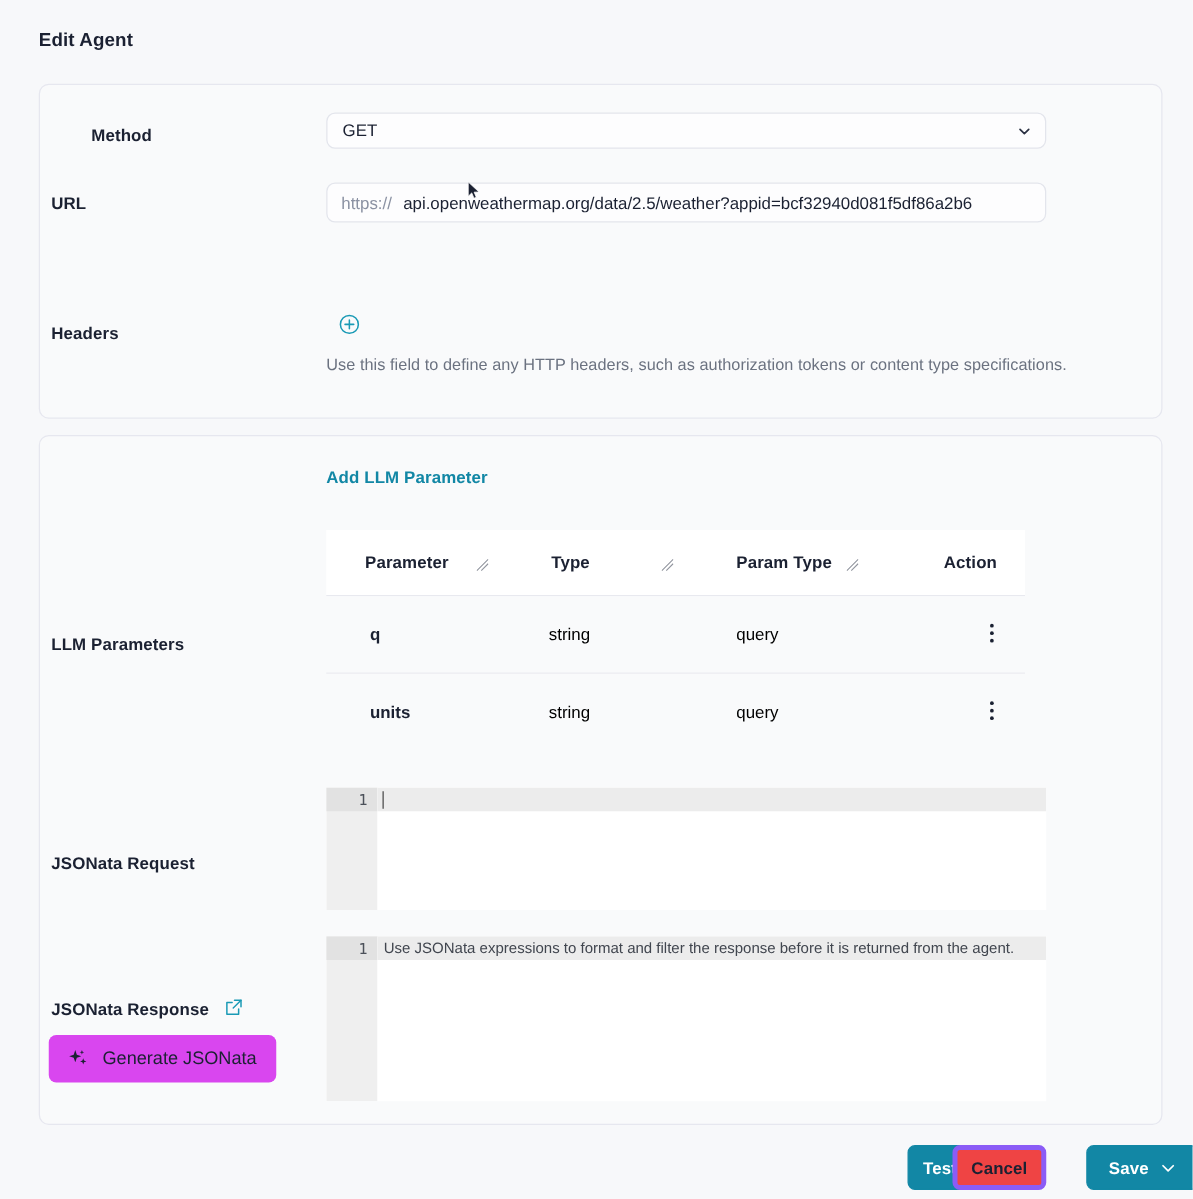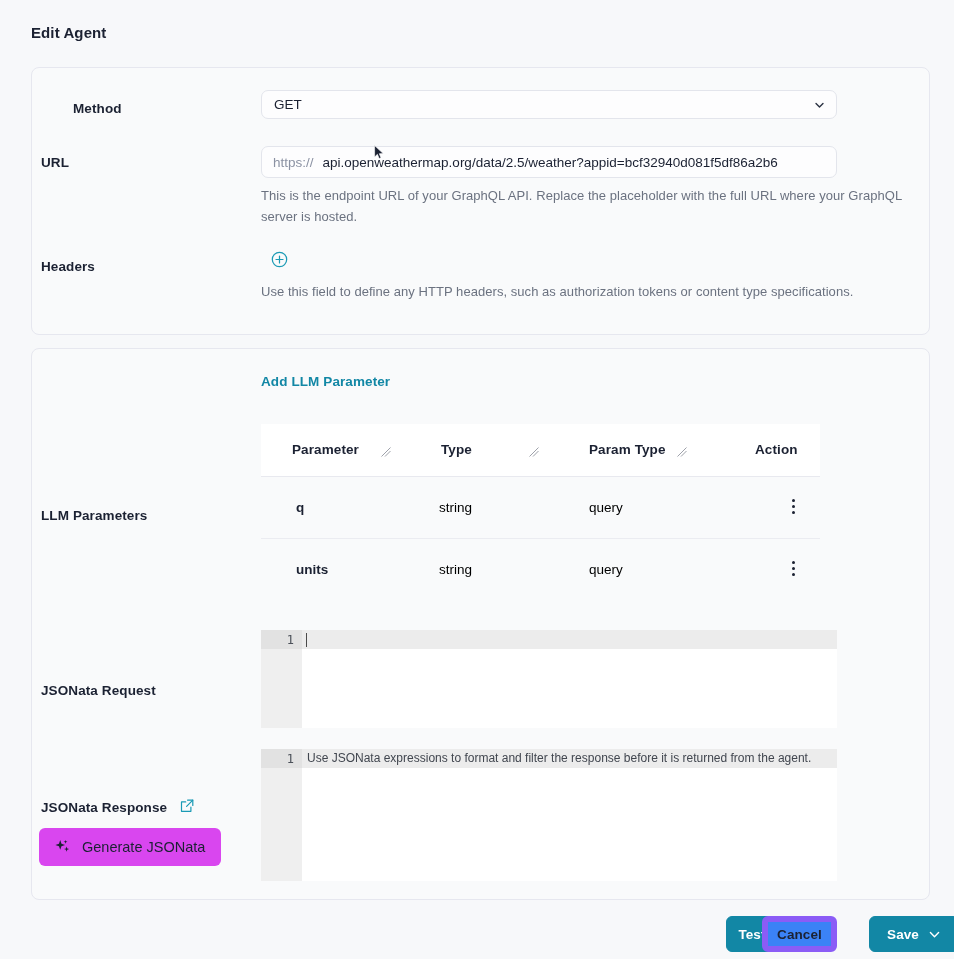--- a/index.html
+++ b/index.html
@@ -285,23 +285,23 @@
     font-family: "Liberation Sans", sans-serif;
     letter-spacing: .1px;
   }
   .btn-primary {
     background: #1287a5;
     color: #ffffff;
     border: 1px solid #1287a5;
     margin-left: 24px;
   }
   .btn-secondary {
-    background: #3b82f6;
-    color: #1b2132;
-    border: 6px solid #8b5cf6;
+    background: #ef4444;
+    color: #1b2132;
+    border: 4px solid #8b5cf6;
   }
   #btn-test   { left: 702px; top: 916px; width: 52px; }
   #btn-cancel { left: 762px; top: 916px; width: 75px; }
   #btn-save   { left: 845px; top: 916px; width: 90px; gap: 9px; }
 
   
   .mouse-cursor {
     position: absolute;
     left: 374px;
     top: 145px;
@@ -328,21 +328,20 @@
     </svg>
   </div>
 
   <div class="row-label" style="left:41px; top:155px;">URL</div>
 
   <div class="url-box" style="left:261px; top:146px; width:576px; height:32px;">
     <span class="url-prefix">https://</span>
     <span class="url-value">api.openweathermap.org/data/2.5/weather?appid=bcf32940d081f5df86a2b6</span>
   </div>
 
-  <div class="helper" style="left:261px; top:185px; width:668px;">This is the endpoint URL of your GraphQL API. Replace the placeholder with the full URL where your GraphQL server is hosted.</div>
 
   <div class="row-label" style="left:41px; top:259px;">Headers</div>
 
   <div class="plus-btn" style="left:271px; top:251px;">
     <svg viewBox="0 0 18 18" width="17" height="17">
       <circle cx="9" cy="9" r="7.6" fill="none" stroke="#1a9ab5" stroke-width="1.3"></circle>
       <path d="M9 5.3 V12.7 M5.3 9 H12.7" stroke="#1a9ab5" stroke-width="1.3" stroke-linecap="round"></path>
     </svg>
   </div>
 

